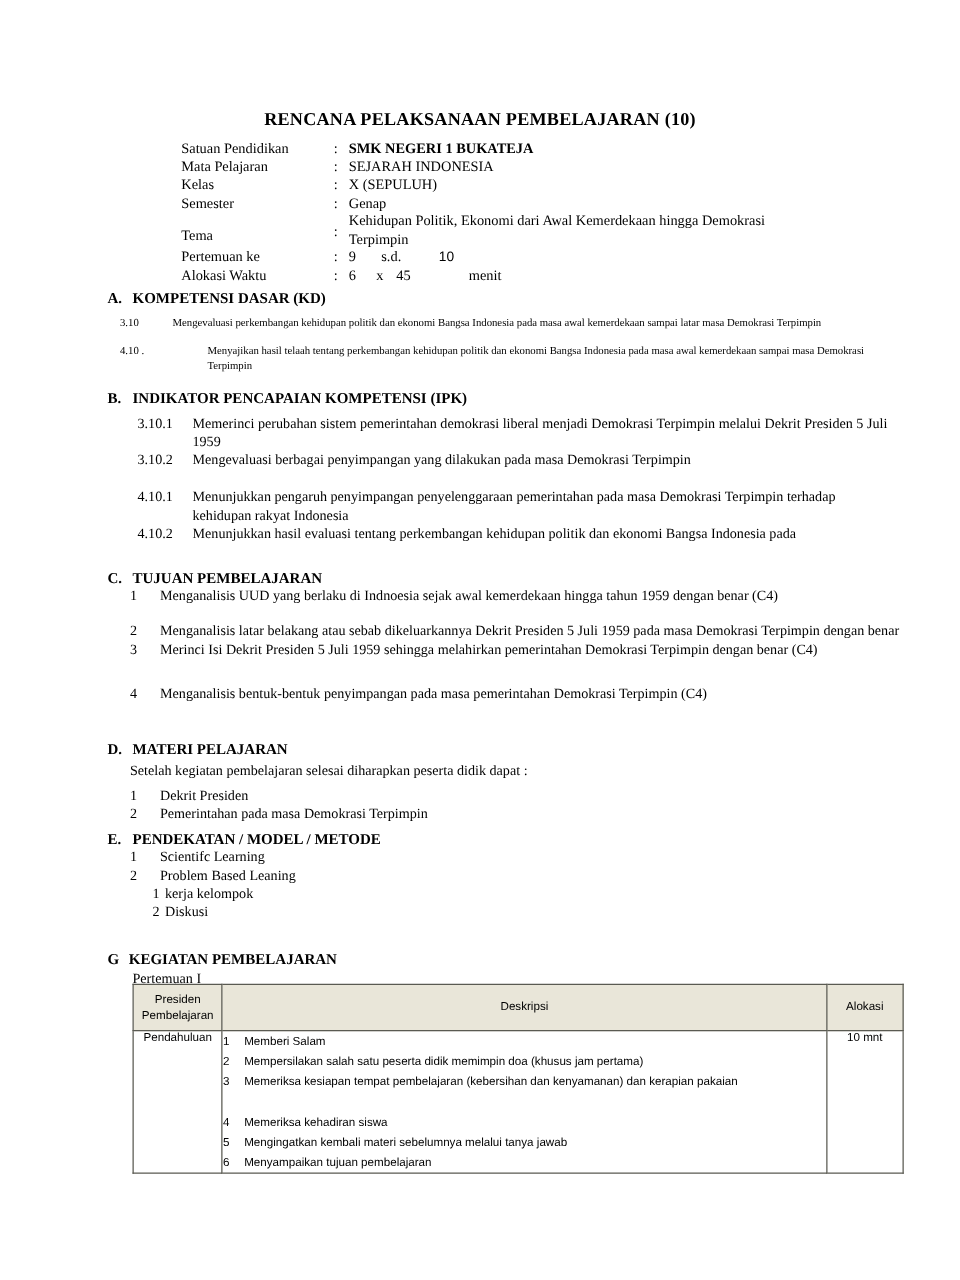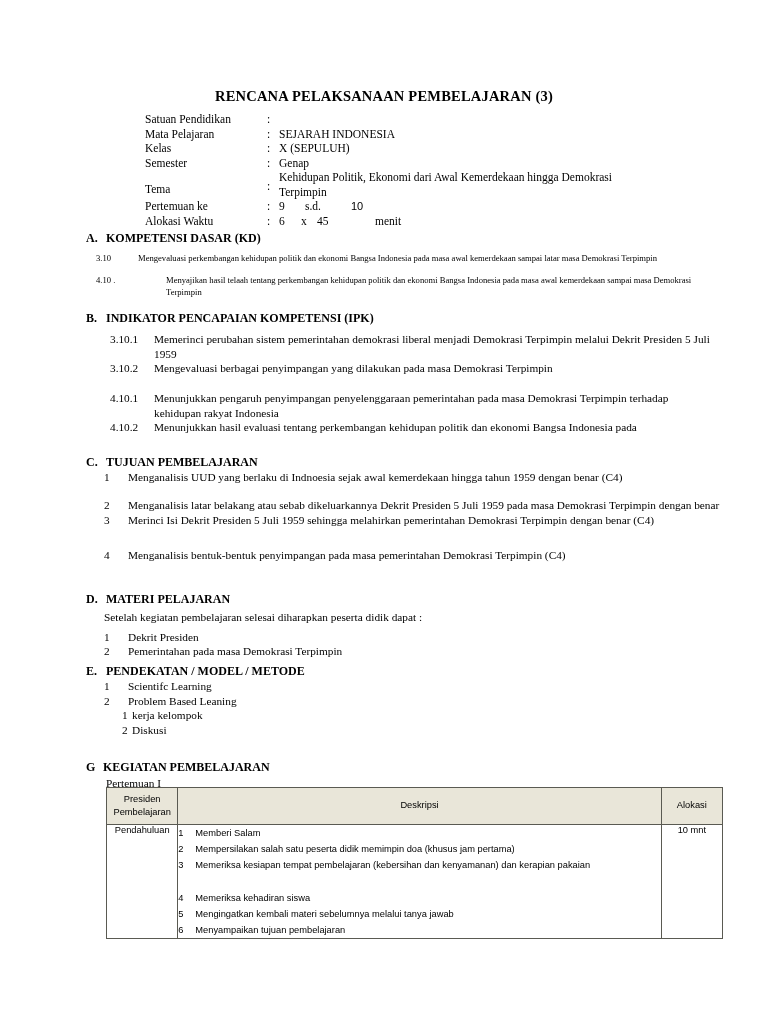--- a/index.html
+++ b/index.html
@@ -231,27 +231,28 @@
     position: absolute;
     font-size: 11.3px;
     line-height: 14.6px;
   }
 </style>
 </head>
 <body>
 
 <div class="page">
 
-  <div class="doc-title">RENCANA PELAKSANAAN PEMBELAJARAN (3)</div>
+  <div class="doc-title">RENCANA PELAKSANAAN PEMBELAJARAN (10)</div>
 
   <div class="ident">
 
     <div class="ident-row">
       <div class="ident-label">Satuan Pendidikan</div>
       <div class="ident-colon">:</div>
+      <div class="ident-value bold">SMK NEGERI 1 BUKATEJA</div>
     </div>
 
     <div class="ident-row">
       <div class="ident-label">Mata Pelajaran</div>
       <div class="ident-colon">:</div>
       <div class="ident-value">SEJARAH INDONESIA</div>
     </div>
 
     <div class="ident-row">
       <div class="ident-label">Kelas</div>

